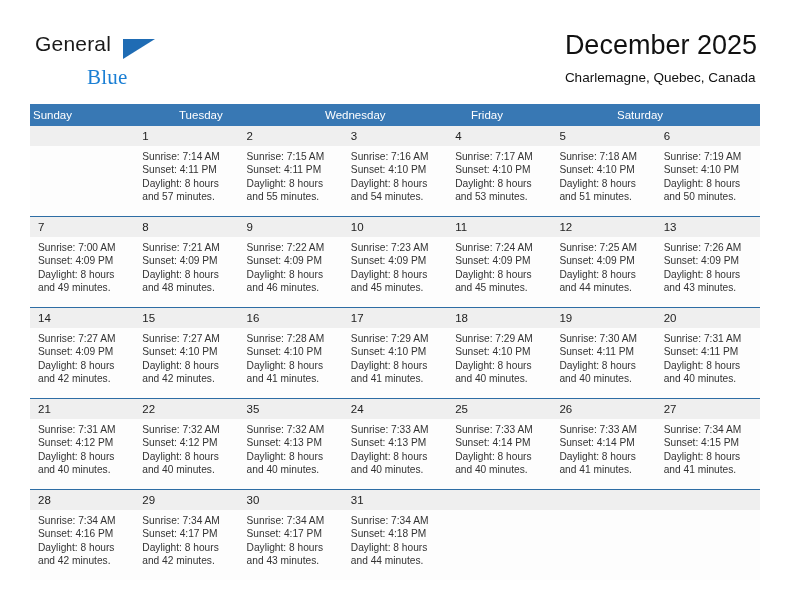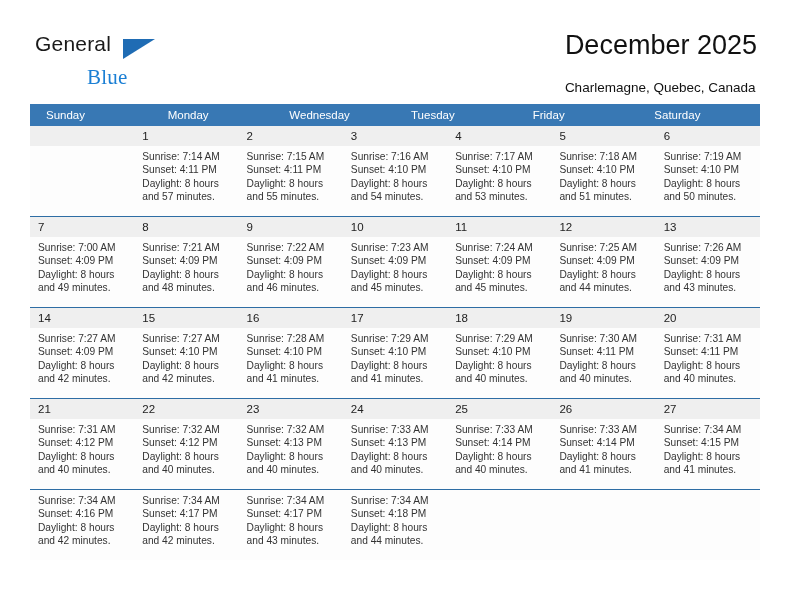--- a/index.html
+++ b/index.html
@@ -73,21 +73,21 @@
   .cal-title {
     font-size: 27px;
     color: #111111;
     line-height: 34px;
     white-space: nowrap;
   }
   .cal-subtitle {
     font-size: 13.5px;
     color: #111111;
     line-height: 20px;
-    margin-top: 16px;
+    margin-top: 6px;
     white-space: nowrap;
   }
 
   
   .calendar {
     position: absolute;
     left: 30px;
     top: 104px;
     width: 730px;
   }
@@ -95,21 +95,21 @@
     display: flex;
     width: 730px;
     background: #3878b4;
     height: 22px;
   }
   .weekday {
     flex: 1 1 0;
     color: #ffffff;
     font-size: 11.5px;
     line-height: 22px;
-    padding-left: 16px;
+    padding-left: 3px;
     box-sizing: border-box;
     white-space: nowrap;
   }
   .week {
     width: 730px;
     border-top: 1.4px solid #2e6da4;
   }
   .week:first-of-type {
     border-top: none;
   }
@@ -164,23 +164,22 @@
     <div class="title-block">
       <div class="cal-title">December 2025</div>
       <div class="cal-subtitle">Charlemagne, Quebec, Canada</div>
     </div>
 
   </div>
 
   <div class="calendar">
     <div class="weekdays" id="weekdays-row">
         <div class="weekday">Sunday</div>
-        <div class="weekday">Monday</div>
+        <div class="weekday">Tuesday</div>
         <div class="weekday">Wednesday</div>
-        <div class="weekday">Tuesday</div>
         <div class="weekday">Friday</div>
         <div class="weekday">Saturday</div>
       </div>
     <div id="weeks-container">
         <div class="week">
           <div class="week-datebar">
             <div class="daynum"></div>
             <div class="daynum">1</div>
             <div class="daynum">2</div>
             <div class="daynum">3</div>
@@ -340,21 +339,21 @@
               <div>Sunset: 4:11 PM</div>
               <div>Daylight: 8 hours</div>
               <div>and 40 minutes.</div>
             </div>
           </div>
         </div>
         <div class="week">
           <div class="week-datebar">
             <div class="daynum">21</div>
             <div class="daynum">22</div>
-            <div class="daynum">23</div>
+            <div class="daynum">35</div>
             <div class="daynum">24</div>
             <div class="daynum">25</div>
             <div class="daynum">26</div>
             <div class="daynum">27</div>
           </div>
           <div class="week-body">
             <div class="daycell">
               <div>Sunrise: 7:31 AM</div>
               <div>Sunset: 4:12 PM</div>
               <div>Daylight: 8 hours</div>
@@ -392,20 +391,29 @@
             </div>
             <div class="daycell">
               <div>Sunrise: 7:34 AM</div>
               <div>Sunset: 4:15 PM</div>
               <div>Daylight: 8 hours</div>
               <div>and 41 minutes.</div>
             </div>
           </div>
         </div>
         <div class="week">
+          <div class="week-datebar">
+            <div class="daynum">28</div>
+            <div class="daynum">29</div>
+            <div class="daynum">30</div>
+            <div class="daynum">31</div>
+            <div class="daynum"></div>
+            <div class="daynum"></div>
+            <div class="daynum"></div>
+          </div>
           <div class="week-body">
             <div class="daycell">
               <div>Sunrise: 7:34 AM</div>
               <div>Sunset: 4:16 PM</div>
               <div>Daylight: 8 hours</div>
               <div>and 42 minutes.</div>
             </div>
             <div class="daycell">
               <div>Sunrise: 7:34 AM</div>
               <div>Sunset: 4:17 PM</div>

